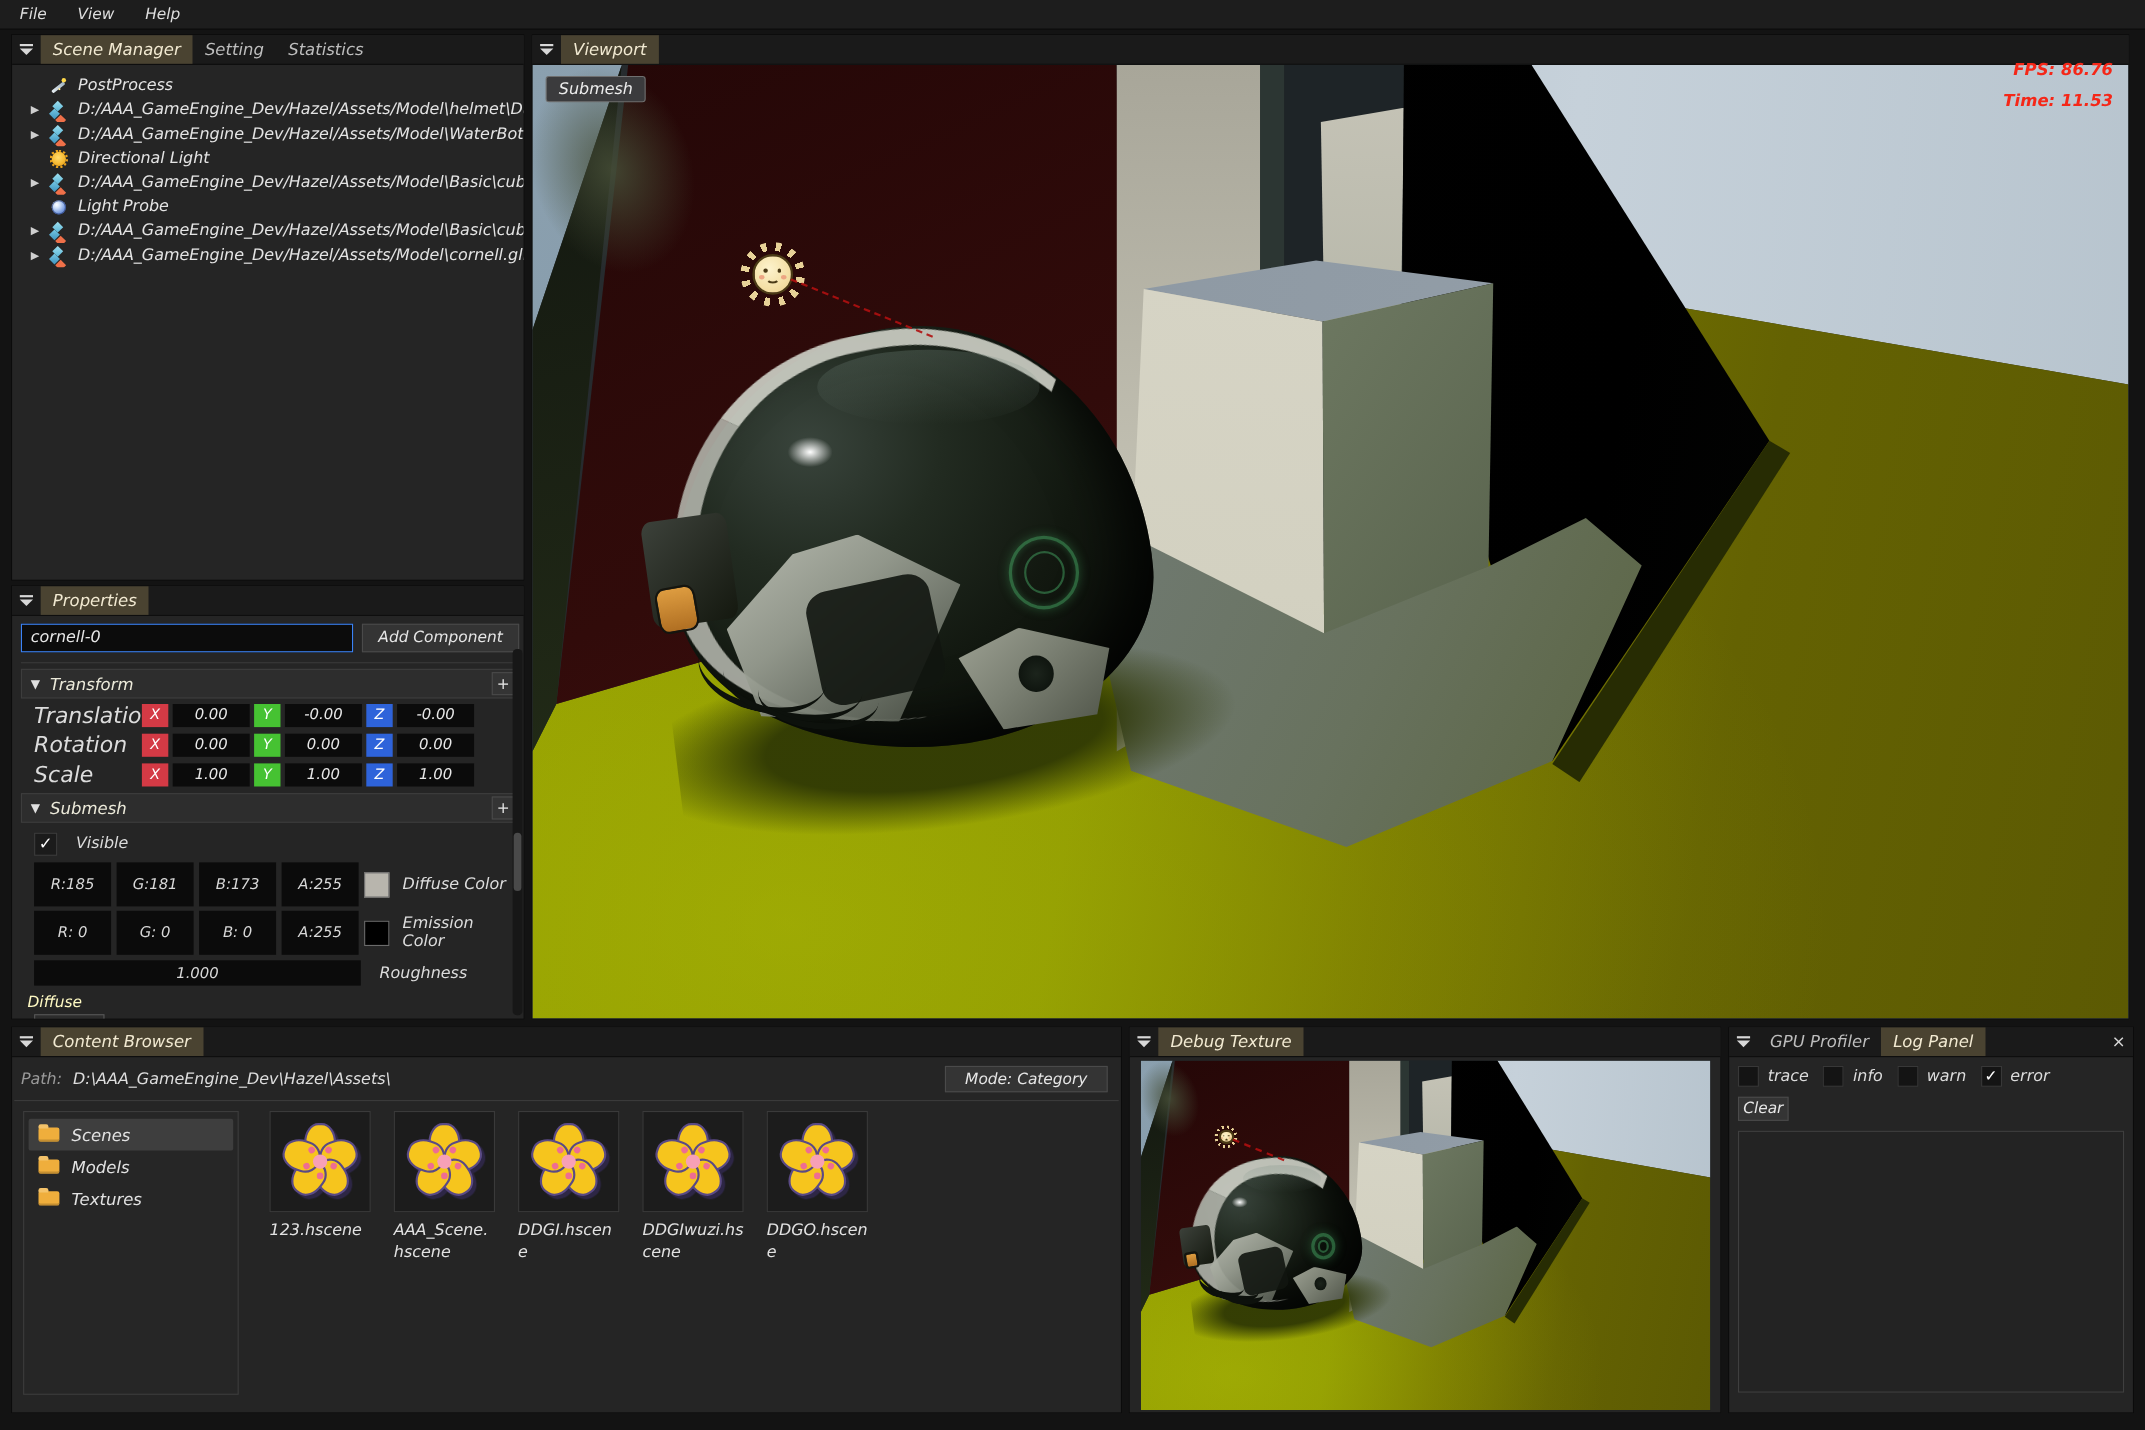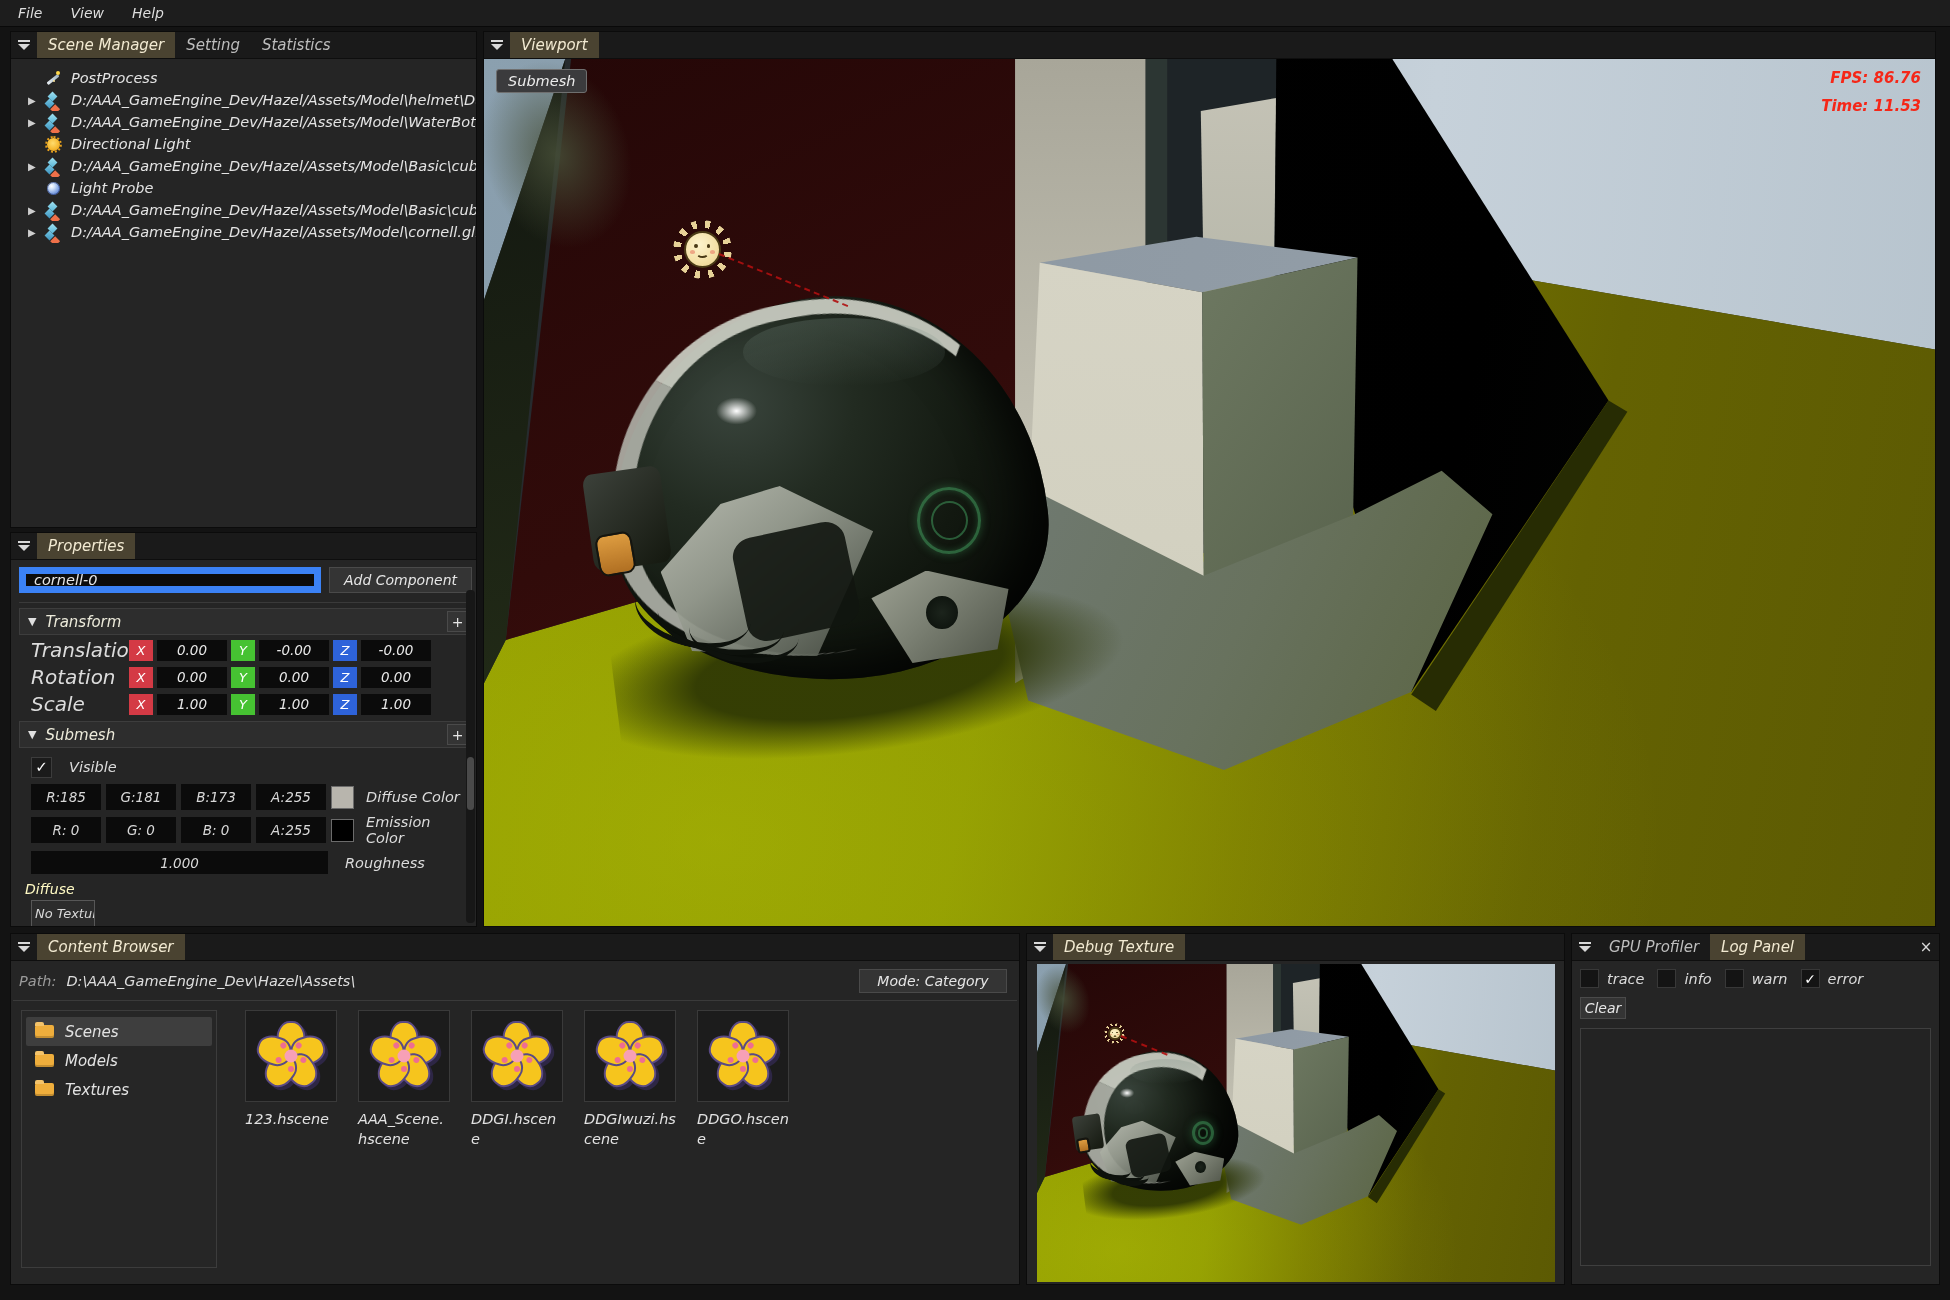--- a/index.html
+++ b/index.html
@@ -34,54 +34,54 @@
   .i-cubes::before{content:"";position:absolute;left:4px;top:1px;width:7px;height:7px;background:linear-gradient(135deg,#9fe0f0,#5bb7d8);transform:rotate(45deg)}
   .i-cubes::after{content:"";position:absolute;left:1px;top:8px;width:7px;height:7px;background:linear-gradient(135deg,#74c7e4,#3f93bd);transform:rotate(45deg);box-shadow:8px 0 0 0 #ef7049}
   .i-sun::before{content:"";position:absolute;inset:2px;border-radius:50%;background:radial-gradient(circle at 45% 40%,#ffdc6e 0%,#f6b931 55%,#d98c12 100%)}
   .i-sun::after{content:"";position:absolute;inset:0;border-radius:50%;border:2px dotted #e9a21c}
   .i-probe::before{content:"";position:absolute;inset:2px;border-radius:50%;background:radial-gradient(circle at 35% 32%,#ffffff 0%,#cfe0f8 25%,#7d9fe0 60%,#3e62b8 100%)}
   .i-probe::after{content:"";position:absolute;inset:2px;border-radius:50%;border:1px solid rgba(30,50,110,.6)}
 
   
   .props-body{position:relative;height:calc(100% - 27px);padding:7px 4px 0 8px;overflow:hidden}
   .name-row{display:flex;gap:8px}
-  .text-input{flex:0 0 302px;height:26px;background:#0c0c0c;border:7px solid #3b82f6;color:#e6e6e6;display:flex;align-items:center;padding:0 8px;font-size:14.5px}
+  .text-input{flex:0 0 302px;height:26px;background:#0c0c0c;border:1px solid #3b82f6;color:#e6e6e6;display:flex;align-items:center;padding:0 8px;font-size:14.5px}
   .btn{background:#343434;border:1px solid #4a4a4a;color:#e6e6e6;display:flex;align-items:center;justify-content:center;font-size:14px}
   .addc-btn{flex:1;height:26px}
   .hsep{height:1px;background:#3a3a3a;margin-top:9px}
   .sec-head{margin-top:5px;height:27px;background:#2d2d2d;border:1px solid #3d3d3d;display:flex;align-items:center;gap:9px;padding:0 8px;position:relative}
   .sec-tri{font-style:normal;font-size:11px;color:#e0e0e0}
   .sec-title{font-size:15px;color:#eceada}
   .sec-plus{position:absolute;right:3px;top:2px;width:21px;height:21px;font-style:normal}
   .tf-grid{margin:3px 0 0 4px;display:grid;grid-template-columns:102px 24px 70px 24px 70px 24px 70px;gap:3px 4px;align-items:center}
   .tf-label{font-size:20px;color:#dcdcdc;padding-left:8px}
   .axis{height:21px;display:flex;align-items:center;justify-content:center;color:#fff;font-size:13px}
   .ax-x{background:#d43a45}.ax-y{background:#46c232}.ax-z{background:#2e63da}
   .val{height:21px;background:#0b0b0b;display:flex;align-items:center;justify-content:center;font-size:13.5px;color:#e8e8e8}
   .visible-row{display:flex;align-items:center;gap:11px;margin:8px 0 0 12px;height:22px}
   .checkbox{width:21px;height:21px;background:#1b1b1b;border:1px solid #3c3c3c;color:#fff;display:flex;align-items:center;justify-content:center;font-style:normal;font-size:15px}
   .checkbox span{display:none}
   .checkbox.checked span{display:block}
   .rgba-grid{margin:6px 0 0 12px;display:grid;grid-template-columns:70px 70px 70px 70px 24px auto;gap:4px 5px;align-items:center}
-  .cell{height:26px;background:#0b0b0b;display:flex;align-items:center;justify-content:center;font-size:13.5px}
+  .cell{height:40px;background:#0b0b0b;display:flex;align-items:center;justify-content:center;font-size:13.5px}
   .swatch{width:23px;height:23px;border:1px solid #6b6b6b}
   .sw-diffuse{background:#b8b5ad}
   .sw-emission{background:#000}
   .mini-label{font-size:14.5px;color:#dcdcdc;padding-left:6px}
   .slider-row{display:flex;align-items:center;gap:11px;margin:5px 0 0 12px}
   .slider{width:297px;height:23px;background:#0b0b0b;display:flex;align-items:center;justify-content:center;font-size:13.5px}
   .diffuse-label{margin:7px 0 0 6px;font-size:14px;color:#fef9c3}
   .notex{margin:3px 0 0 12px;width:64px;height:64px;background:#2c2c2c;border:1px solid #575757;font-size:13px;color:#d8d8d8;padding:5px 2px 0 3px;overflow:hidden;white-space:nowrap}
   .vscroll{position:absolute;right:1px;top:30px;bottom:3px;width:9px;background:#171717;border-radius:4px}
   .vscroll-thumb{position:absolute;left:1px;right:1px;top:50%;height:16%;background:#4a4a4a;border-radius:4px}
 
   
   .vp-render{position:absolute;left:0;right:0;top:27px;bottom:0;background:#20262a}
   .vp-submesh{position:absolute;left:12px;top:37px;padding:3px 11px;background:#3b3b3d;border:1px solid #6f6f6f;border-radius:3px;font-size:14.5px;color:#ececec;z-index:6}
-  .vp-fps{position:absolute;right:14px;top:33px;text-align:right;color:#f52718;font-size:15px;font-weight:bold;line-height:1.85;z-index:6}
+  .vp-fps{position:absolute;right:14px;top:18px;text-align:right;color:#f52718;font-size:15px;font-weight:bold;line-height:1.85;z-index:6}
 
   
   .scene{position:absolute;inset:0;overflow:hidden;background:#262b2e}
   .scene .lay{position:absolute;inset:0}
   .s-wall-right{background:linear-gradient(96deg,#8e9dab 0%,#b4c1cc 30%,#c6d1da 62%,#b6c3cd 100%);clip-path:polygon(62.6% 0,100% 0,100% 33.5%,62.4% 22.7%)}
   .s-floor{background:radial-gradient(ellipse at 16% 90%,rgba(190,205,10,.38),transparent 55%),linear-gradient(100deg,#8f9900 0%,#879100 38%,#757500 56%,#646202 74%,#5c5a03 100%);clip-path:polygon(0 72%,1.5% 67%,37% 49.7%,62.4% 22.7%,100% 33.5%,100% 100%,0 100%)}
   .s-red-wall{background:linear-gradient(155deg,#240707 0%,#310b0a 35%,#461010 68%,#5a1513 100%);clip-path:polygon(6% 0,36.6% 0,37% 49.7%,1.5% 67%)}
   .s-corner-tl{background:linear-gradient(120deg,#8ba0af,#6d8495);clip-path:polygon(0 0,5.6% 0,0 27.8%)}
   .s-left-dark{background:linear-gradient(170deg,#121610 0%,#222b17 60%,#39431d 100%);clip-path:polygon(0 27.8%,5.6% 0,1.5% 67%,0 72%)}
   .s-pillar{background:linear-gradient(180deg,#a8a699 0%,#c2c0b2 45%,#dcdacc 100%);clip-path:polygon(36.6% 0,45.6% 0,45.6% 63%,36.6% 72%)}

